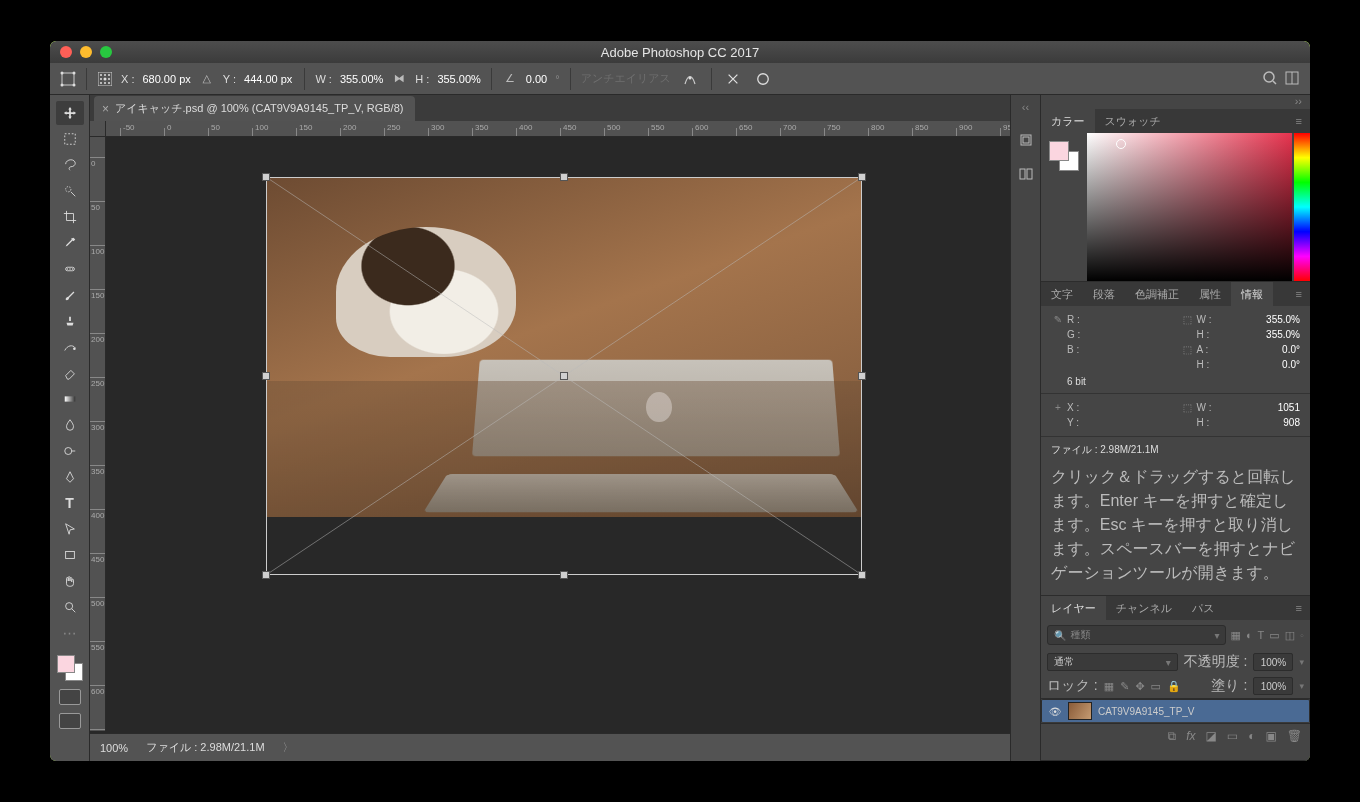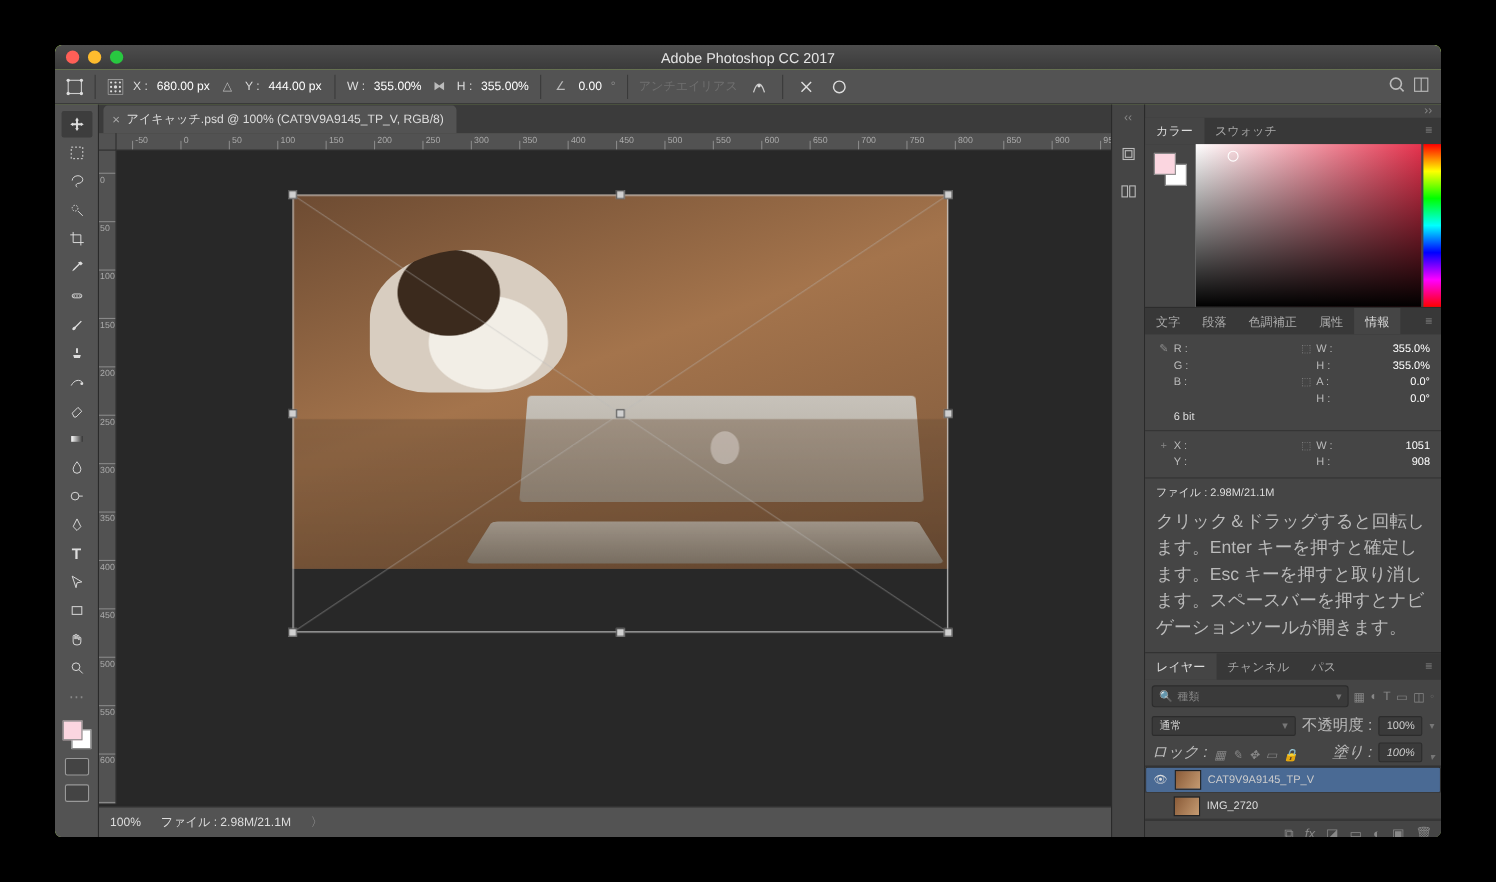--- a/index.html
+++ b/index.html
@@ -85,21 +85,21 @@
 .info-icon { display:inline-block; width:14px; text-align:center; color:#888; margin-right:2px;}
 
 .layers-body { font-size:11px; color:#ddd; }
 .lay-top { display:flex; align-items:center; gap:4px; padding:5px 6px; }
 .search { flex:1; height:20px; background:#3a3a3a; border:1px solid #2c2c2c; border-radius:3px; display:flex; align-items:center; padding:0 6px; color:#888; font-size:10px; gap:4px;}
 .filter-icons { display:flex; gap:5px; color:#888; font-size:11px;}
 .lay-row2 { display:flex; align-items:center; gap:6px; padding:3px 6px; }
 .sel { flex:1; height:18px; background:#3a3a3a; border:1px solid #2c2c2c; border-radius:2px; font-size:10px; color:#ccc; display:flex; align-items:center; padding:0 6px; justify-content:space-between;}
 .pct { width:40px; height:18px; background:#3a3a3a; border:1px solid #2c2c2c; border-radius:2px; font-size:10px; color:#ccc; display:flex; align-items:center; justify-content:center;}
 .lbl10 { font-size:14px; color:#bbb; }
-.lay-lock { display:flex; align-items:flex-end; gap:6px; padding:3px 6px; color:#888;font-style:italic; }
+.lay-lock { display:flex; align-items:center; gap:6px; padding:3px 6px; color:#888; }
 .lay-lock .ic { font-size:11px; }
 .layerlist { border-top:1px solid #2c2c2c; max-height:110px; overflow:hidden;}
 .layer { display:flex; align-items:center; height:24px; gap:6px; padding:0 6px; border-bottom:1px solid #3a3a3a;}
 .layer.sel { background:#5a7aa0; background:#355b8c44; background:#4472a8; }
 .layer .vis { width:14px; text-align:center; color:#ddd; }
 .layer .thumb { width:24px; height:18px; background:linear-gradient(120deg,#8a5b38,#c59b72); border:1px solid #222; }
 .layer .name { flex:1; font-size:10px; white-space:nowrap; overflow:hidden;}
 .lay-foot { display:flex; justify-content:flex-end; gap:10px; padding:5px 8px; color:#888; font-size:12px; border-top:1px solid #2c2c2c;}
 
 svg { fill: currentColor; }
@@ -582,25 +582,20 @@
             <span style="margin-left:auto;" class="lbl10">塗り :</span>
             <div class="pct">100%</div>
             <span style="color:#777;font-size:9px;">▾</span>
           </div>
           <div class="layerlist" id="layerlist">
               <div class="layer sel" style="background: rgb(74, 106, 148);">
                 <span class="vis">👁</span>
                 <div class="thumb"></div>
                 <span class="name">CAT9V9A9145_TP_V</span>
               </div>
-              <div class="layer">
-                <span class="vis"></span>
-                <div class="thumb"></div>
-                <span class="name">IMG_2720</span>
-              </div>
             </div>
           <div class="lay-foot">
             <span>⧉</span>
             <span style="font-style:italic;">fx</span>
             <span>◪</span>
             <span>▭</span>
             <span>◐</span>
             <span>▣</span>
             <span>🗑</span>
           </div>

